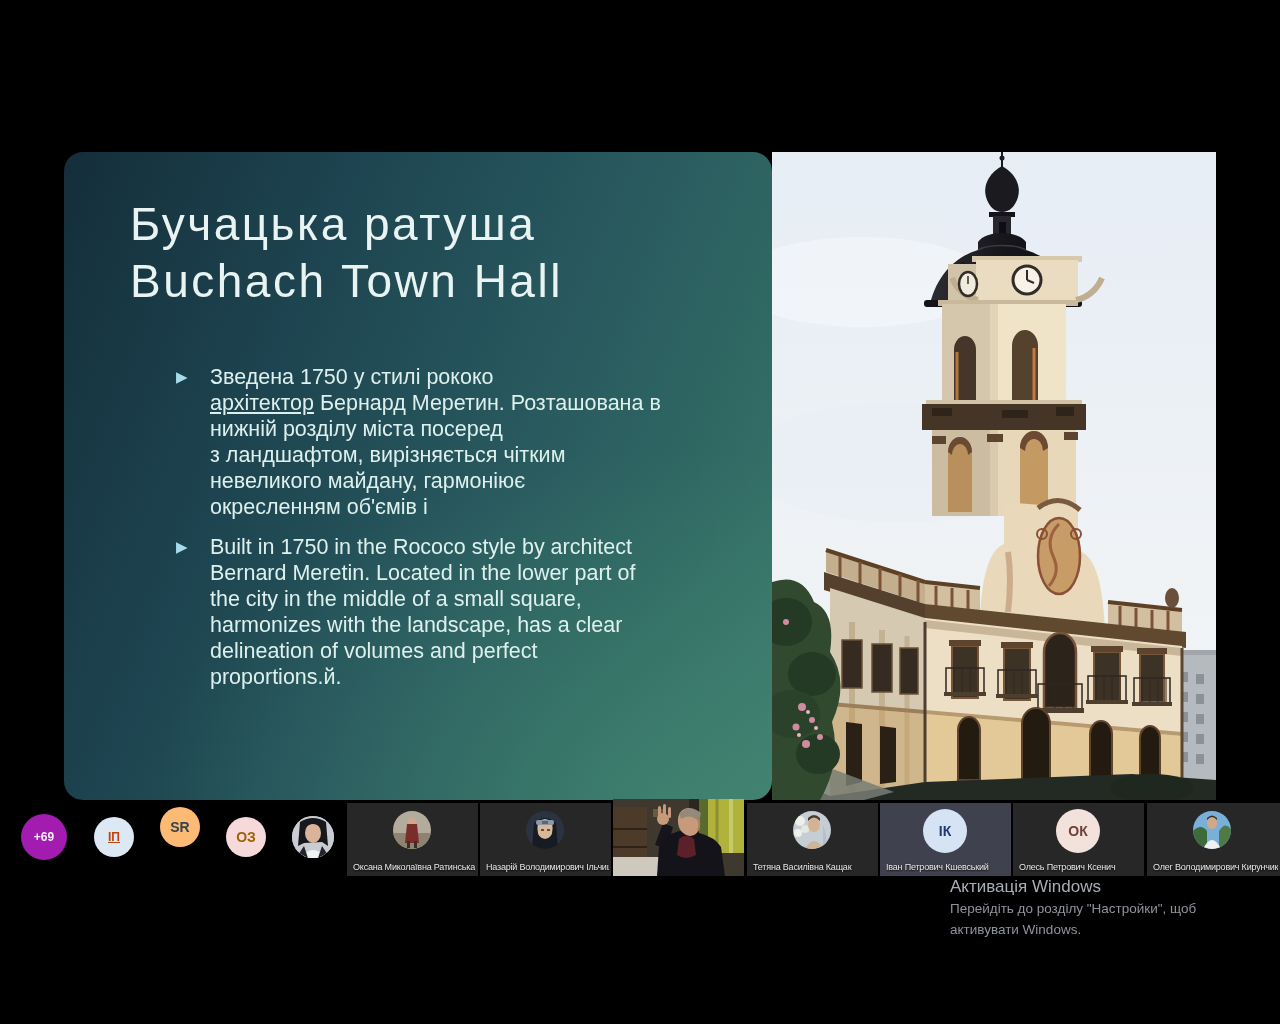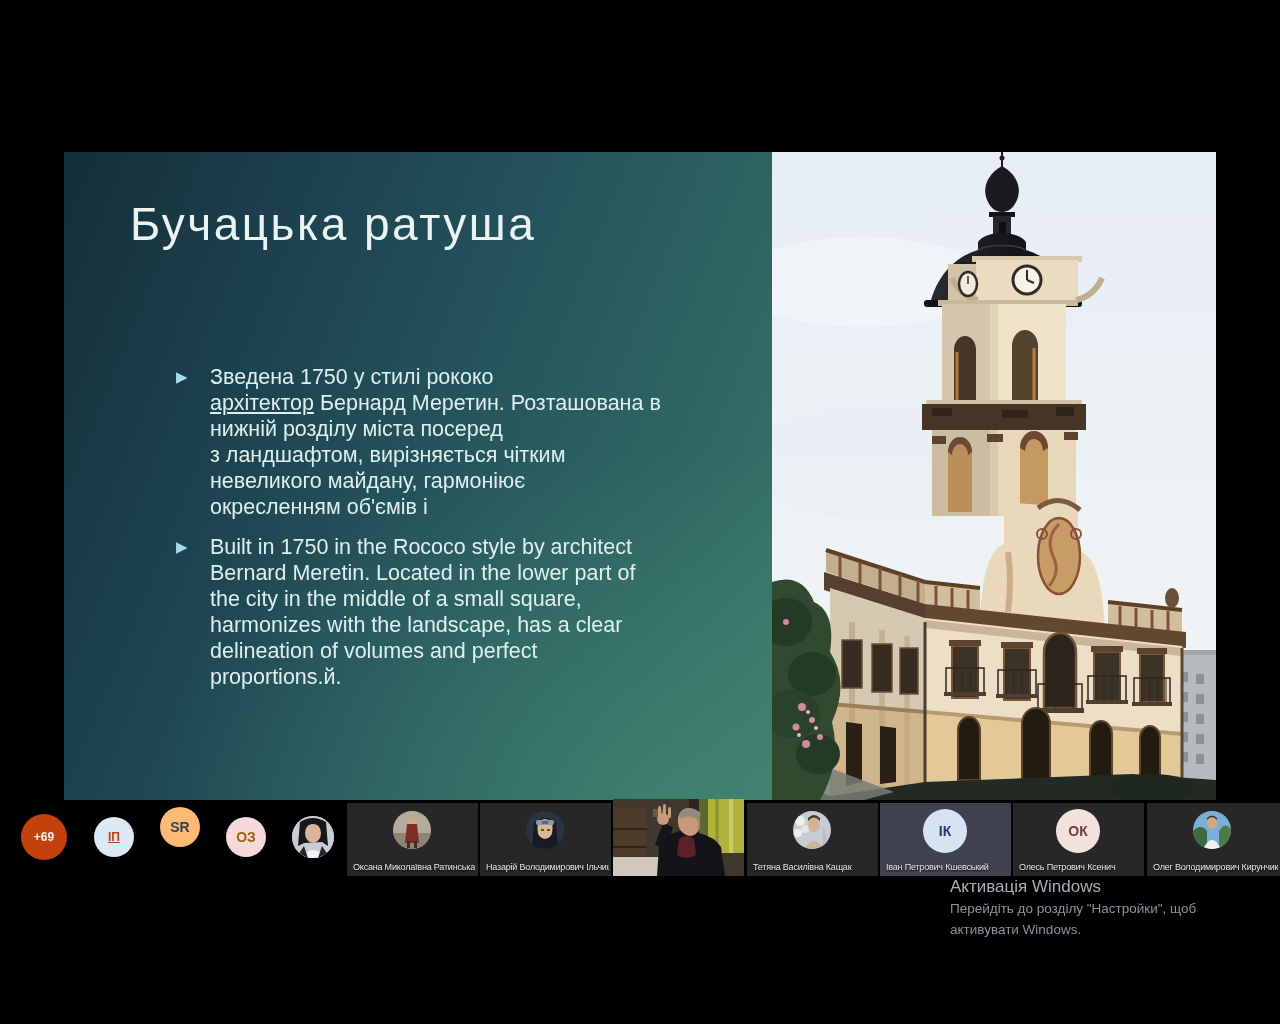--- a/index.html
+++ b/index.html
@@ -4,37 +4,37 @@
 <style>
   html,body{margin:0;padding:0;background:#000;}
   .screen{position:relative;width:1280px;height:1024px;background:#000;overflow:hidden;
           font-family:"Liberation Sans",sans-serif;}
 
   
   .slide{position:absolute;left:64px;top:152px;width:1152px;height:648px;display:flex;}
   .slide-left{position:relative;width:708px;height:648px;
     background:
       radial-gradient(120% 90% at 85% 100%, rgba(70,140,115,.55) 0%, rgba(70,140,115,0) 60%),
-      linear-gradient(112deg,#142e3a 0%,#1d4450 30%,#27565d 55%,#2f6763 78%,#3d7b6e 100%);}
+      linear-gradient(112deg,#142e3a 0%,#1d4450 30%,#27565d 55%,#2f6763 78%,#3d7b6e 100%); border-radius: 19px;}
   .slide-title{position:absolute;left:66px;top:44px;color:#e9f4f2;font-size:46px;
     line-height:57px;letter-spacing:2.5px;font-weight:400;}
   .bullets{position:absolute;left:112px;top:212px;color:#def0ed;font-size:21.5px;line-height:26px;}
   .bullet{display:flex;align-items:flex-start;}
   .bullet + .bullet{margin-top:14px;}
   .bullet .arrow{color:#a5dcea;font-size:15px;line-height:26px;width:34px;flex:0 0 34px;}
   .bullet .lines span.ln{display:block;}
   .u{text-decoration:underline;}
   .slide-right{position:relative;width:444px;height:648px;overflow:hidden;}
   .slide-right svg{display:block;}
 
   
   .strip{position:absolute;left:0;top:803px;width:1280px;height:73px;}
   .badge{position:absolute;border-radius:50%;display:flex;align-items:center;justify-content:center;
          font-weight:bold;}
-  .badge.more{left:21px;top:11px;width:46px;height:46px;background:#c2410c;color:#f2f2f6;font-size:12px;}
+  .badge.more{left:21px;top:11px;width:46px;height:46px;background:#a21caf;color:#f2f2f6;font-size:12px;}
   .badge.b1{left:94px;top:14px;width:40px;height:40px;background:#dce8f4;color:#c2410c;font-size:12px;text-decoration:underline;}
   .badge.b2{left:160px;top:4px;width:40px;height:40px;background:#fdba74;color:#33434f;font-size:14px;}
   .badge.b3{left:226px;top:14px;width:40px;height:40px;background:#f6d9da;color:#a16207;font-size:14px;}
   .badge.photo{left:292px;top:13px;width:42px;height:42px;overflow:hidden;background:#b9bec4;}
 
   .tile{position:absolute;top:0;width:131px;height:73px;background:#272727;overflow:hidden;}
   .tile.hl{background:#3f414e;}
   .tile .avatar{position:absolute;left:46px;top:8px;width:38px;height:38px;border-radius:50%;overflow:hidden;}
   .tile .init{position:absolute;left:43px;top:6px;width:44px;height:44px;border-radius:50%;
       display:flex;align-items:center;justify-content:center;font-size:14px;font-weight:bold;}
@@ -50,20 +50,21 @@
 </style>
 </head>
 <body>
 
 <div class="screen">
 
   <div class="slide">
     <div class="slide-left">
       <div class="slide-title">
         <div>Бучацька ратуша</div>
+        <div>Buchach Town Hall</div>
       </div>
       <div class="bullets">
         <div class="bullet">
           <span class="arrow">▶</span>
           <span class="lines">
             <span class="ln">Зведена 1750 у стилі рококо</span>
             <span class="ln"><span class="u">архітектор</span><span> Бернард Меретин. Розташована в</span></span>
             <span class="ln">нижній розділу міста посеред</span>
             <span class="ln">з ландшафтом, вирізняється чітким</span>
             <span class="ln">невеликого майдану, гармоніює</span>

